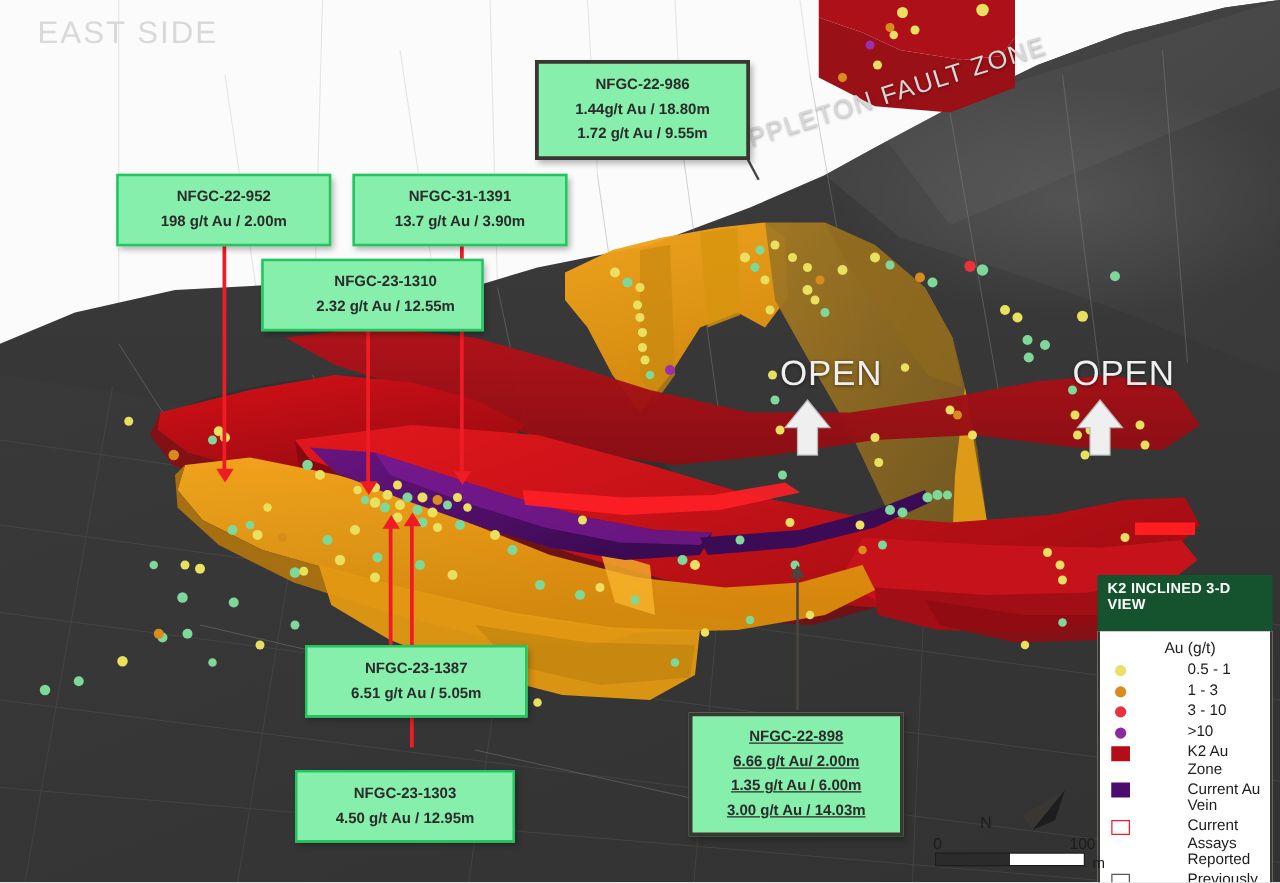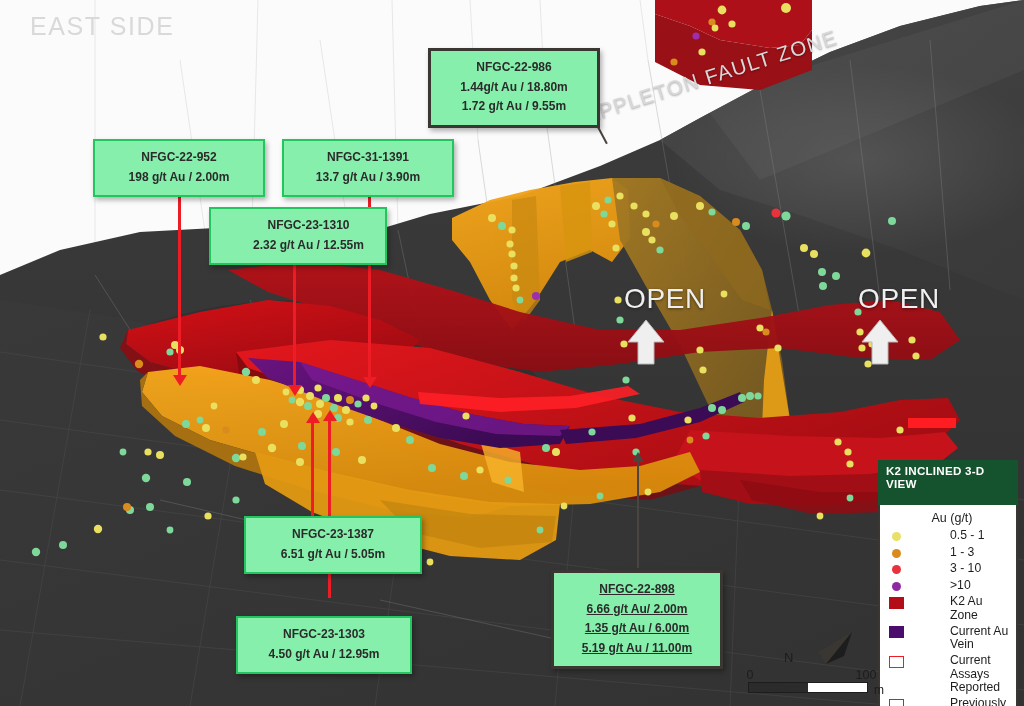--- a/index.html
+++ b/index.html
@@ -459,21 +459,21 @@
 
   <div class="callout cur" style="left:236px;top:616px;width:176px;">
     <span class="hid">NFGC-23-1303</span>
     <span class="hid">4.50 g/t Au / 12.95m</span>
   </div>
 
   <div class="callout prev" style="left:551px;top:570px;width:172px;text-decoration:underline;">
     <span class="hid">NFGC-22-898</span>
     <span class="hid">6.66 g/t Au/ 2.00m</span>
     <span class="hid">1.35 g/t Au / 6.00m</span>
-    <span class="hid">5.19 g/t Au / 11.00m</span>
+    <span class="hid">3.00 g/t Au / 14.03m</span>
   </div>
 
   <div class="legend">
     <div class="legend-hdr">K2 INCLINED 3-D VIEW</div>
     <div class="legend-body">
       <div class="legend-title">Au (g/t)</div>
 
       <div class="lgrow">
         <span class="lgswatch">
             <i class="dot" style="background:#e8e06a"></i>

